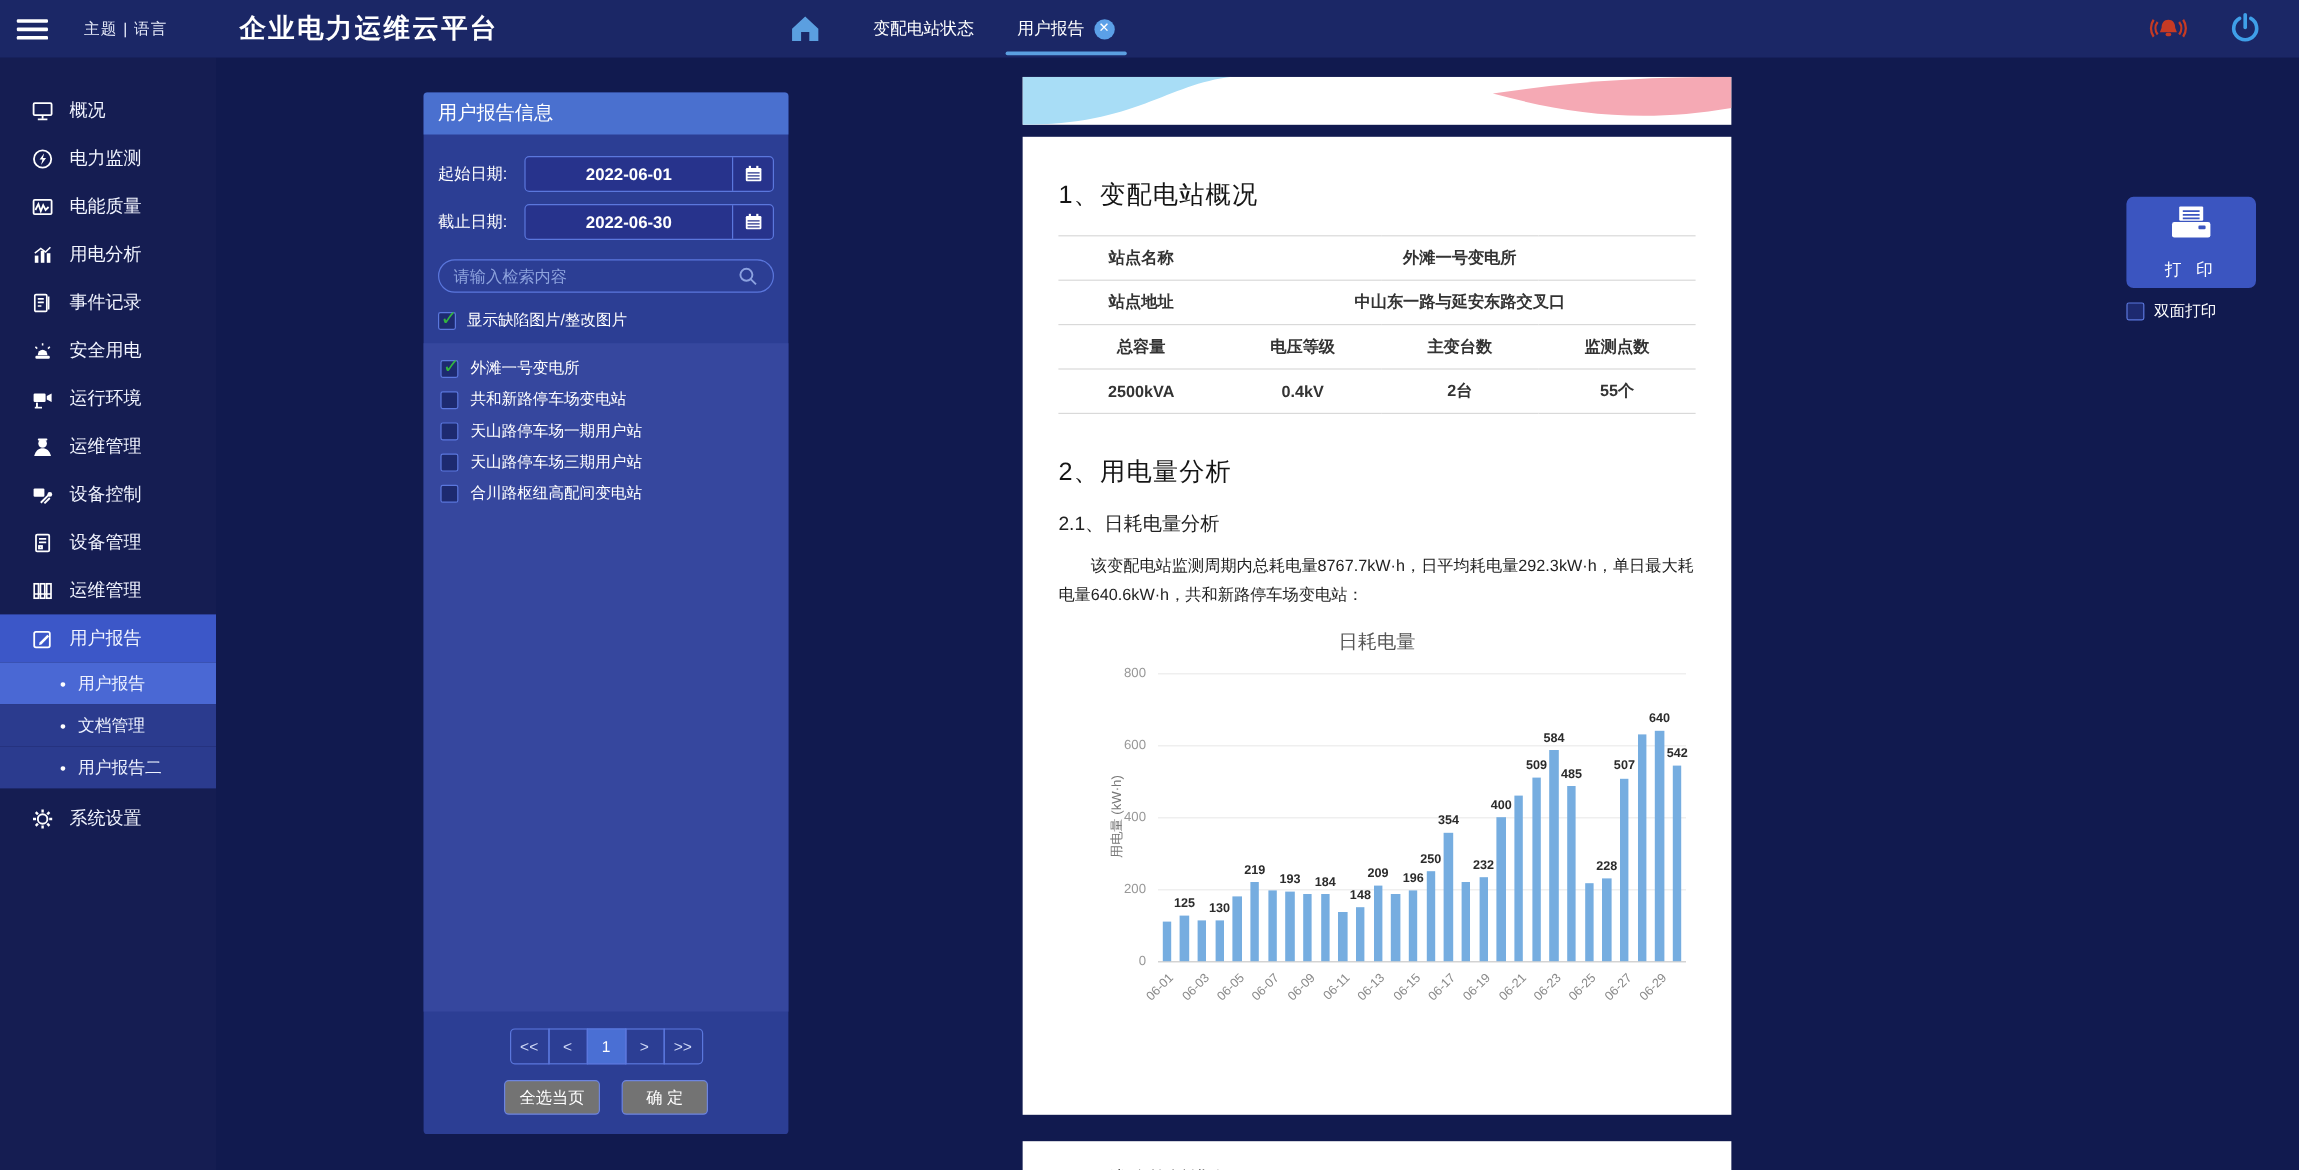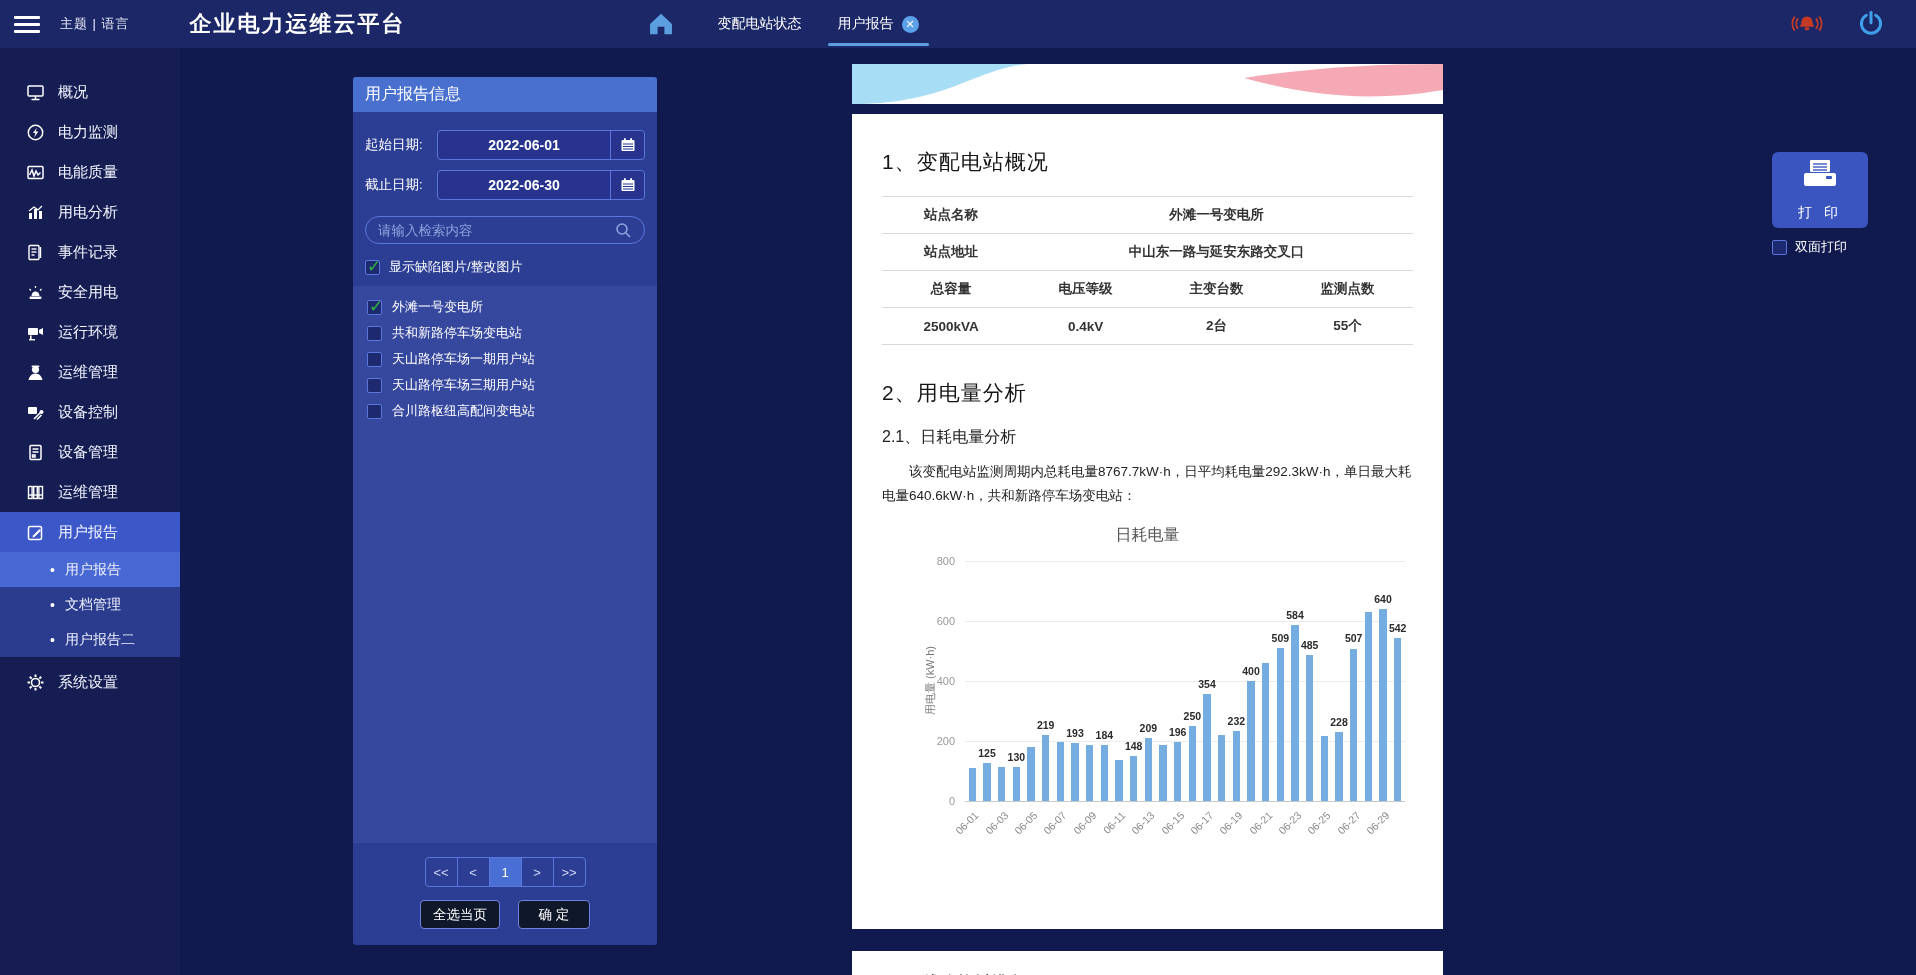--- a/index.html
+++ b/index.html
@@ -5,21 +5,21 @@
   * { box-sizing: border-box; margin: 0; padding: 0; }
   html,body { width:1916px; height:975px; overflow:hidden; }
   body { font-family:"Liberation Sans","DejaVu Sans",sans-serif; background:#111a4f; color:#fff; }
 
   .app { width:1916px; height:975px; display:flex; flex-direction:column; }
 
   
   .topbar { height:48px; background:#1b2766; display:flex; align-items:center; flex:none; position:relative; z-index:5; }
   .burger { margin-left:14px; width:26px; cursor:pointer; }
   .burger span { display:block; height:3px; background:#fff; margin:4px 0; border-radius:1px; }
-  .menu-label { margin-left:20px; font-size:13px; color:#e8ecfa; letter-spacing:1px; }
+  .menu-label { margin-left:30px; font-size:13px; color:#e8ecfa; letter-spacing:1px; }
   .app-title { margin-left:60px; font-size:22px; font-weight:bold; letter-spacing:2px; }
   .home-btn { margin-left:238px; width:34px; height:34px; display:flex; align-items:center; justify-content:center; }
   .tabs { display:flex; align-items:stretch; height:48px; margin-left:22px; }
   .tab { position:relative; display:flex; align-items:center; gap:8px; padding:0 18px; font-size:14px; color:#fff; cursor:pointer; }
   .tab.active::after { content:""; position:absolute; left:8px; right:8px; bottom:2px; height:3px; background:#5b9fe0; border-radius:2px; }
   .tab-close { width:17px; height:17px; border-radius:50%; background:#5ba0e8; color:#fff; font-size:11px; font-weight:bold;
                display:flex; align-items:center; justify-content:center; line-height:1; }
   .topbar-right { margin-left:auto; display:flex; align-items:center; gap:30px; padding-right:28px; }
   .icon-btn { width:34px; height:34px; display:flex; align-items:center; justify-content:center; }
 
@@ -59,21 +59,21 @@
   .defect-row { margin-top:14px; display:flex; align-items:center; gap:9px; font-size:13px; }
   .station-list { margin:10px -12px 0; background:#36479e; height:590px; padding-top:8px; }
   .station-row { height:26px; display:flex; align-items:center; gap:10px; padding-left:14px; font-size:13px; cursor:pointer; }
   .pager { display:flex; justify-content:center; margin-top:14px; }
   .pg { min-width:33px; height:30px; border:1px solid #5b77dd; margin-left:-1px; display:flex; align-items:center; justify-content:center;
         font-size:13px; color:#cfd8f6; cursor:pointer; }
   .pg.first { border-radius:4px 0 0 4px; margin-left:0; }
   .pg.last { border-radius:0 4px 4px 0; }
   .pg.active { background:#4a6fd4; color:#fff; }
   .panel-btns { display:flex; justify-content:center; gap:18px; margin-top:13px; }
-  .pbtn { min-width:72px; height:29px; padding:0 12px; border:1px solid #6c84e0; background:#0f172a; color:#fff; font-size:13.5px;
+  .pbtn { min-width:72px; height:29px; padding:0 12px; border:1px solid #6c84e0; background:#737373; color:#fff; font-size:13.5px;
           border-radius:4px; display:flex; align-items:center; justify-content:center; cursor:pointer; }
 
   
   .report-col { position:absolute; left:672px; top:16px; width:591px; height:927px; overflow:hidden; }
   .cover-strip { position:absolute; top:0; left:0; width:591px; height:40px; background:#fff; }
   .page { position:absolute; left:0; width:591px; background:#fff; color:#222; }
   .page1 { top:50px; height:815px; padding:34px 30px 0; }
   .page2 { top:887px; height:40px; padding:20px 30px 0; }
   .h1 { font-size:21px; color:#151515; font-weight:400; letter-spacing:1px; }
   .h2 { font-size:16px; color:#222; font-weight:400; margin-top:20px; }
@@ -92,22 +92,22 @@
   .gridline { position:absolute; left:0; right:0; height:1px; background:#ebebeb; }
   .gridline.axisline { background:#c9c9c9; }
   .ytick { position:absolute; left:-10px; transform:translate(-100%,-50%); font-size:11px; color:#999; }
   .bar { position:absolute; bottom:0; width:7.5px; background:#76ade0; }
   .bar-label { position:absolute; width:40px; text-align:center; font-size:10.5px; font-weight:bold; color:#2b2b2b; }
   .xtick { position:absolute; width:46px; text-align:right; font-size:10.5px; color:#8a8a8a;
            transform:rotate(-45deg); transform-origin:right top; }
 
   
   .print-group { position:absolute; right:48px; top:104px; width:96px; }
-  .print-btn { width:96px; height:76px; background:#3b55c0; border-radius:6px; display:flex; flex-direction:column; align-items:center;
-               justify-content:center; gap:14px; cursor:pointer; }
+  .print-btn { width:108px; height:76px; background:#3b55c0; border-radius:6px; display:flex; flex-direction:column; align-items:center;
+               justify-content:center; gap:14px; cursor:pointer;margin-top:12px; }
   .print-btn .plabel { font-size:14px; letter-spacing:4px; }
   .duplex-row { margin-top:10px; display:flex; align-items:center; gap:8px; font-size:13px; color:#fff; }
 </style>
 </head>
 <body>
 
 <div class="app">
 
   <div class="topbar">
     <div class="burger">

